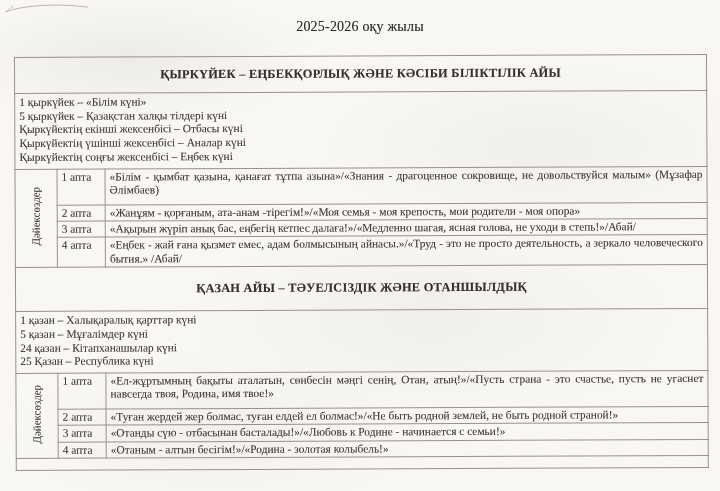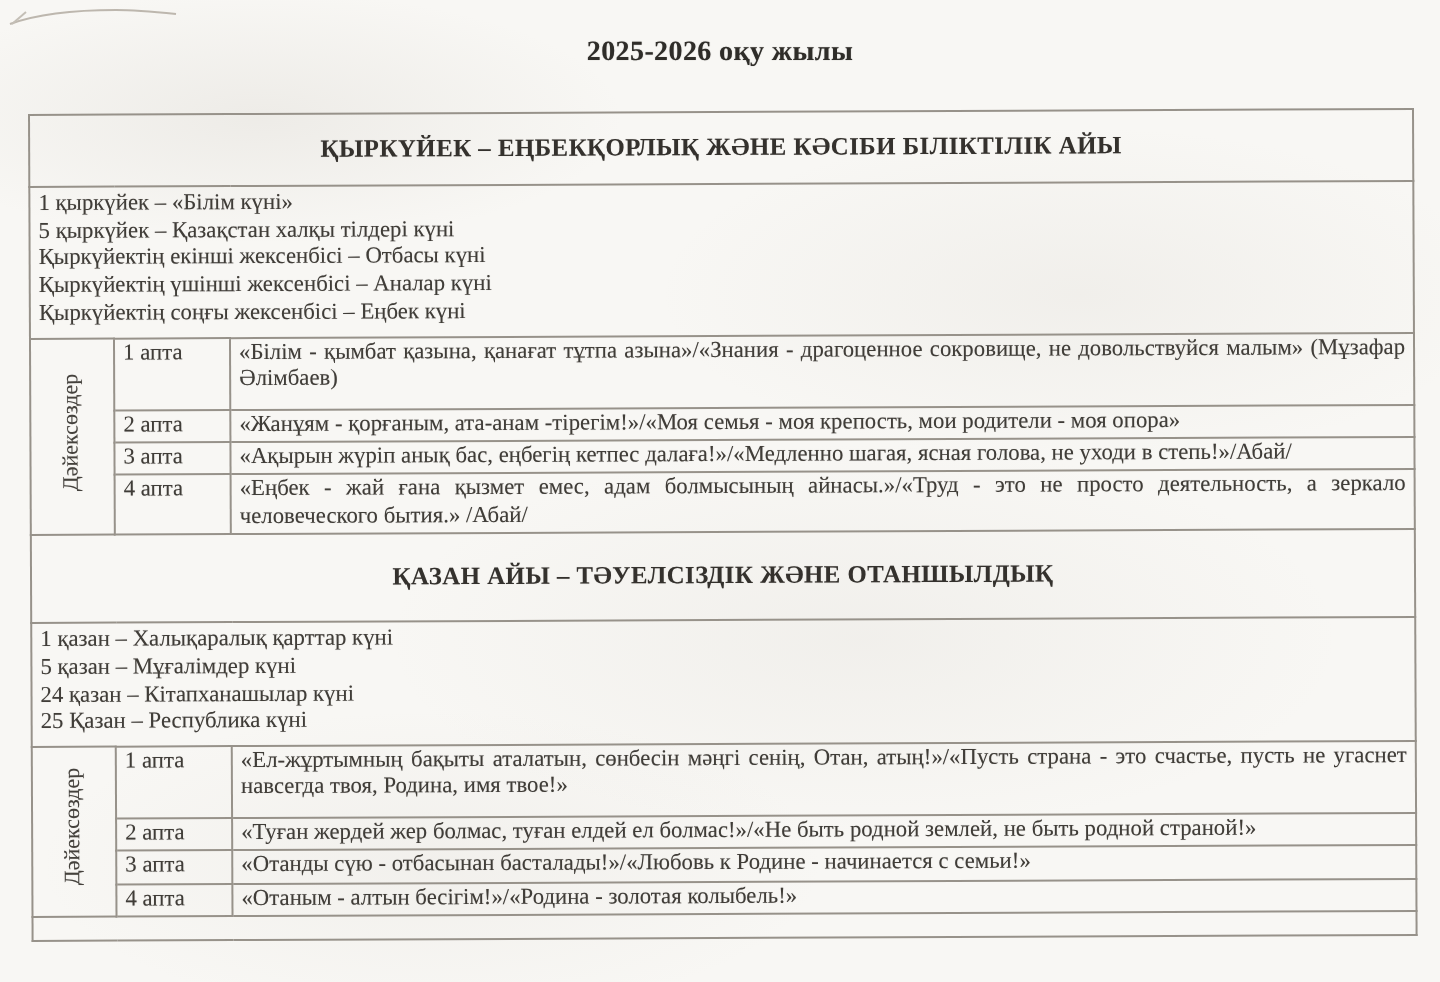--- a/index.html
+++ b/index.html
@@ -14,21 +14,21 @@
       radial-gradient(ellipse 300px 120px at 75% 30%, rgba(196,190,180,0.14), rgba(196,190,180,0) 70%),
       radial-gradient(ellipse 340px 140px at 60% 65%, rgba(190,184,174,0.12), rgba(190,184,174,0) 70%),
       radial-gradient(ellipse 280px 110px at 30% 88%, rgba(196,190,180,0.12), rgba(196,190,180,0) 70%);
     font-family: "Liberation Serif", "DejaVu Serif", serif;
     color: #403d38;
   }
   .pen-mark { position: absolute; left: 2px; top: 2px; }
   .doc-title {
     position: absolute; top: 19px; left: 0; width: 100%;
     text-align: center;
-    font-weight: bold; font-size: 14px; letter-spacing: 0.2px;
+    font-weight: normal; font-size: 14px; letter-spacing: 0.2px;
     color: #2f2d29;
     text-shadow: 0 0 0.5px rgba(47,45,41,0.45);
   }
   table.doc-table {
     position: absolute; left: 14px; top: 57px;
     width: 693px;
     border-collapse: collapse;
     transform: rotate(-0.25deg);
     transform-origin: left top;
   }
@@ -55,21 +55,21 @@
   }
   .vtext {
     display: inline-block;
     writing-mode: vertical-rl;
     transform: rotate(180deg);
     font-size: 11px; line-height: 13px;
     color: #44413c;
     white-space: normal;
   }
   .vtext.wrapped { max-height: 64px; }
-  td.week-cell { width: 58px; white-space: nowrap; }
+  td.week-cell { width: 48px; white-space: nowrap; }
   td.quote-cell { text-align: justify; }
   td.q-tall { height: 36px; }
   td.q-med  { height: 27px; }
   td.q-line { height: 16px; }
   td.empty-row { height: 12px; }
 </style>
 </head>
 <body>
 
 <svg class="pen-mark" width="90" height="14" viewBox="0 0 90 14">

